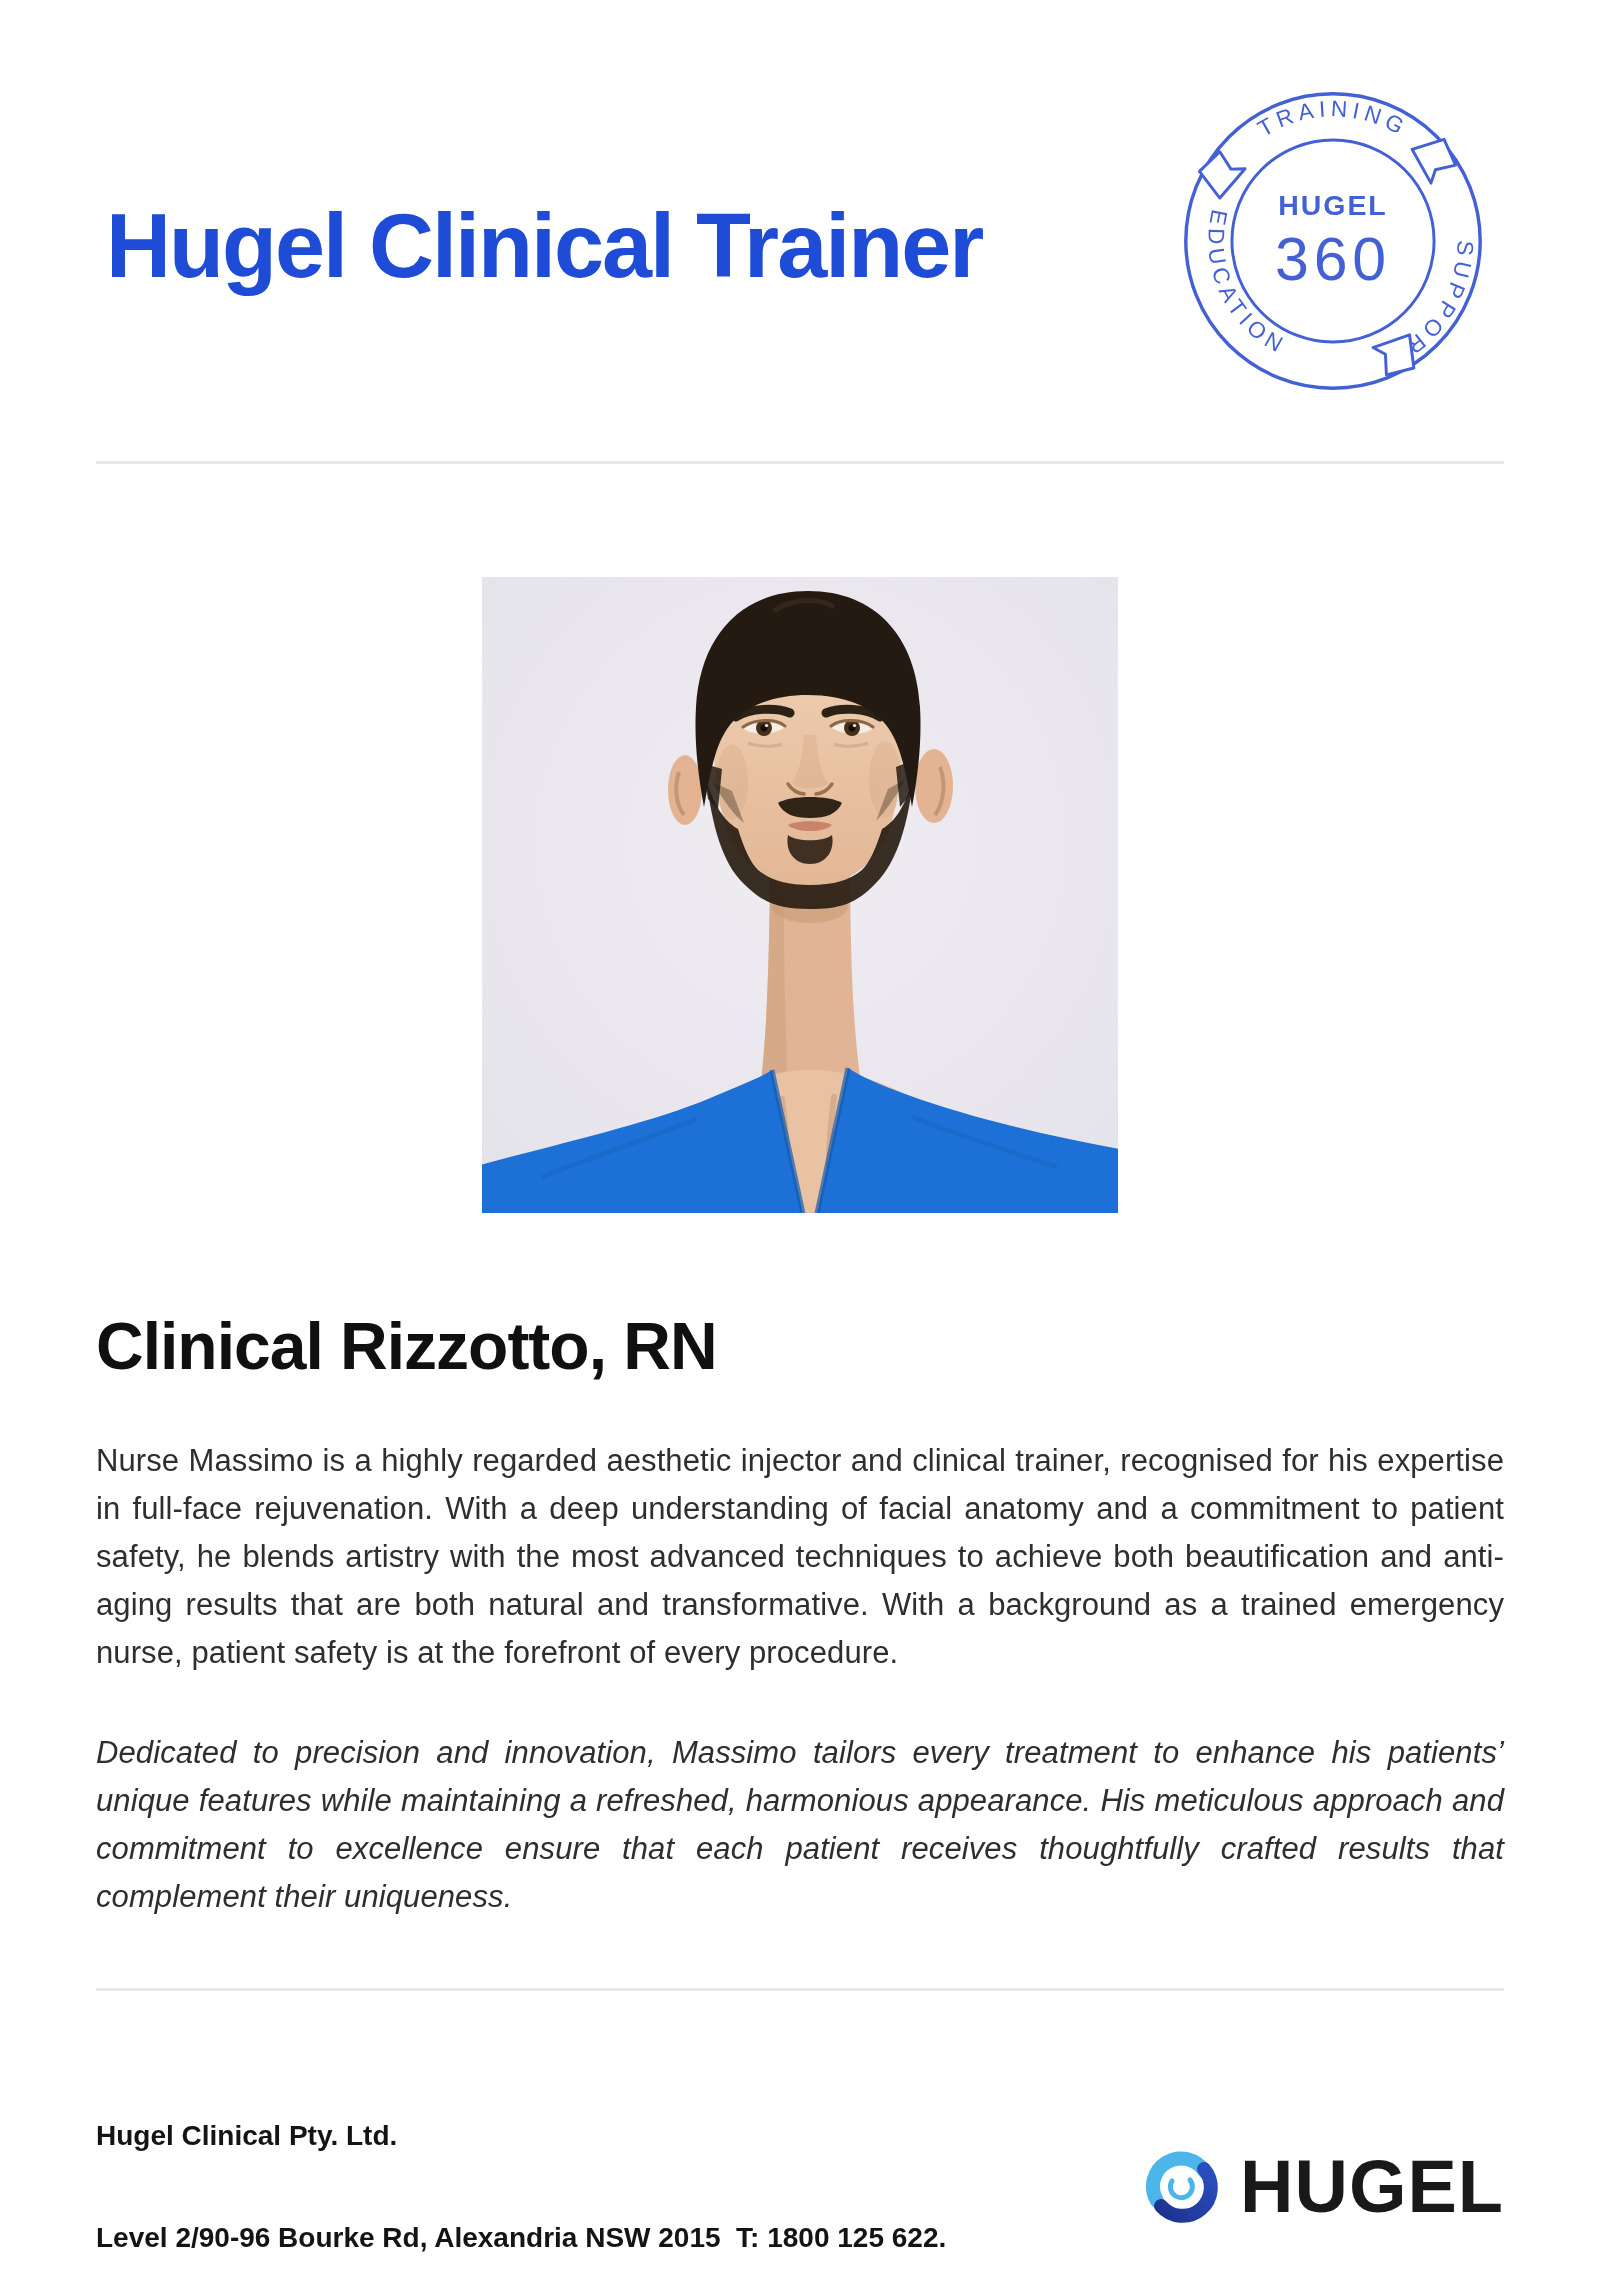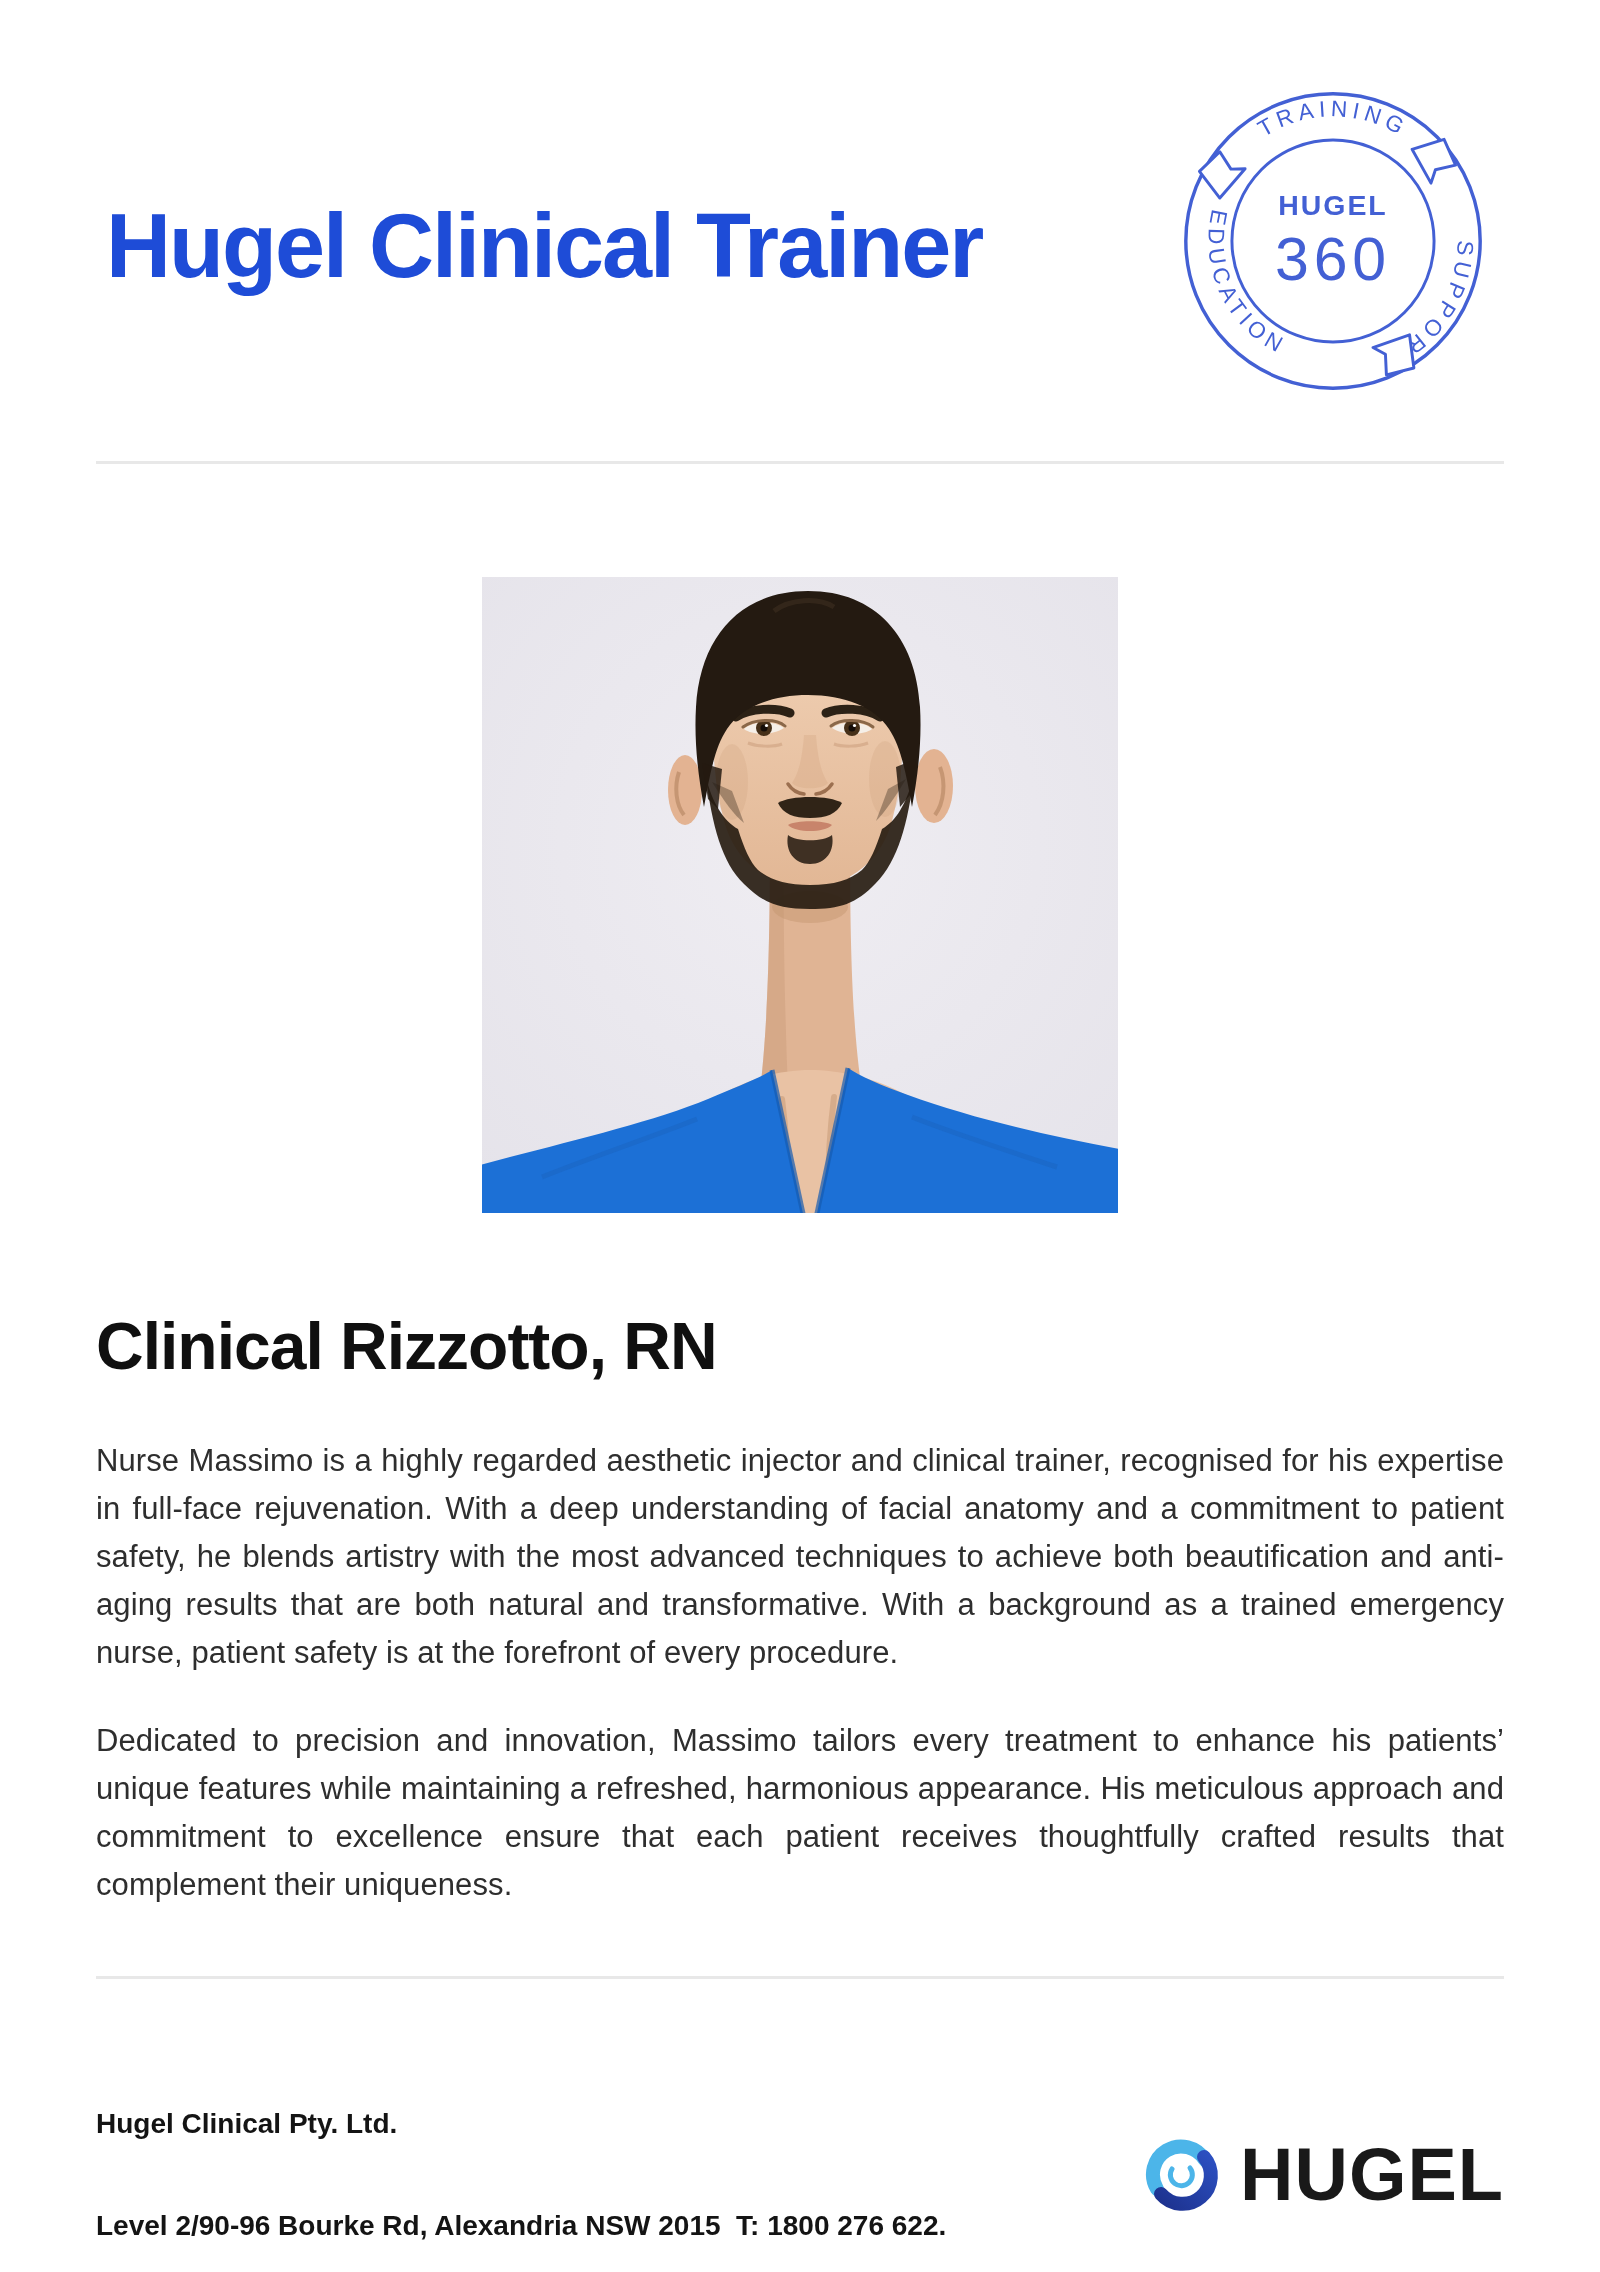--- a/index.html
+++ b/index.html
@@ -37,21 +37,21 @@
     margin:100px 0 0 0;
     font-size:66px;line-height:1;font-weight:700;letter-spacing:-1px;
     color:var(--heading-black,#101010);
   }
   .bio{color:var(--text-dark,#2e2e2e);}
   .bio p{
     margin:0;font-size:31px;line-height:48px;
     text-align:justify;letter-spacing:0.1px;
   }
   .bio p.first{margin-top:58px;}
-  .bio p.second{margin-top:40px;}
+  .bio p.second{margin-top:52px;font-style:italic;}
   .footer{
     margin-top:60px;
     display:flex;justify-content:space-between;align-items:center;
   }
   .address{
     font-size:28px;line-height:34px;font-weight:700;
     color:#141414;white-space:pre-wrap;
   }
   .hugel-logo{display:flex;align-items:center;gap:16px;}
   .hugel-logo svg{display:block;}
@@ -185,21 +185,21 @@
   <div class="bio">
     <p class="first">Nurse Massimo is a highly regarded aesthetic injector and clinical trainer, recognised for his expertise in full-face rejuvenation. With a deep understanding of facial anatomy and a commitment to patient safety, he blends artistry with the most advanced techniques to achieve both beautification and anti-aging results that are both natural and transformative. With a background as a trained emergency nurse, patient safety is at the forefront of every procedure.</p>
     <p class="second">Dedicated to precision and innovation, Massimo tailors every treatment to enhance his patients’ unique features while maintaining a refreshed, harmonious appearance. His meticulous approach and commitment to excellence ensure that each patient receives thoughtfully crafted results that complement their uniqueness.</p>
   </div>
 
   <hr class="divider divider-bottom">
 
   <div class="footer">
     <div class="address">
       <div>Hugel Clinical Pty. Ltd.</div>
-      <div>Level 2/90-96 Bourke Rd, Alexandria NSW 2015  T: 1800 276 622.</div>
+      <div>Level 2/90-96 Bourke Rd, Alexandria NSW 2015  T: 1800 125 622.</div>
     </div>
 
     <div class="hugel-logo">
       <svg viewBox="0 0 80 80" width="80" height="80">
         <defs>
           <linearGradient id="ldark" x1="1" y1="0" x2="0" y2="1">
             <stop offset="0%" stop-color="#2c4fc0"></stop>
             <stop offset="100%" stop-color="#1d328f"></stop>
           </linearGradient>
         </defs>

